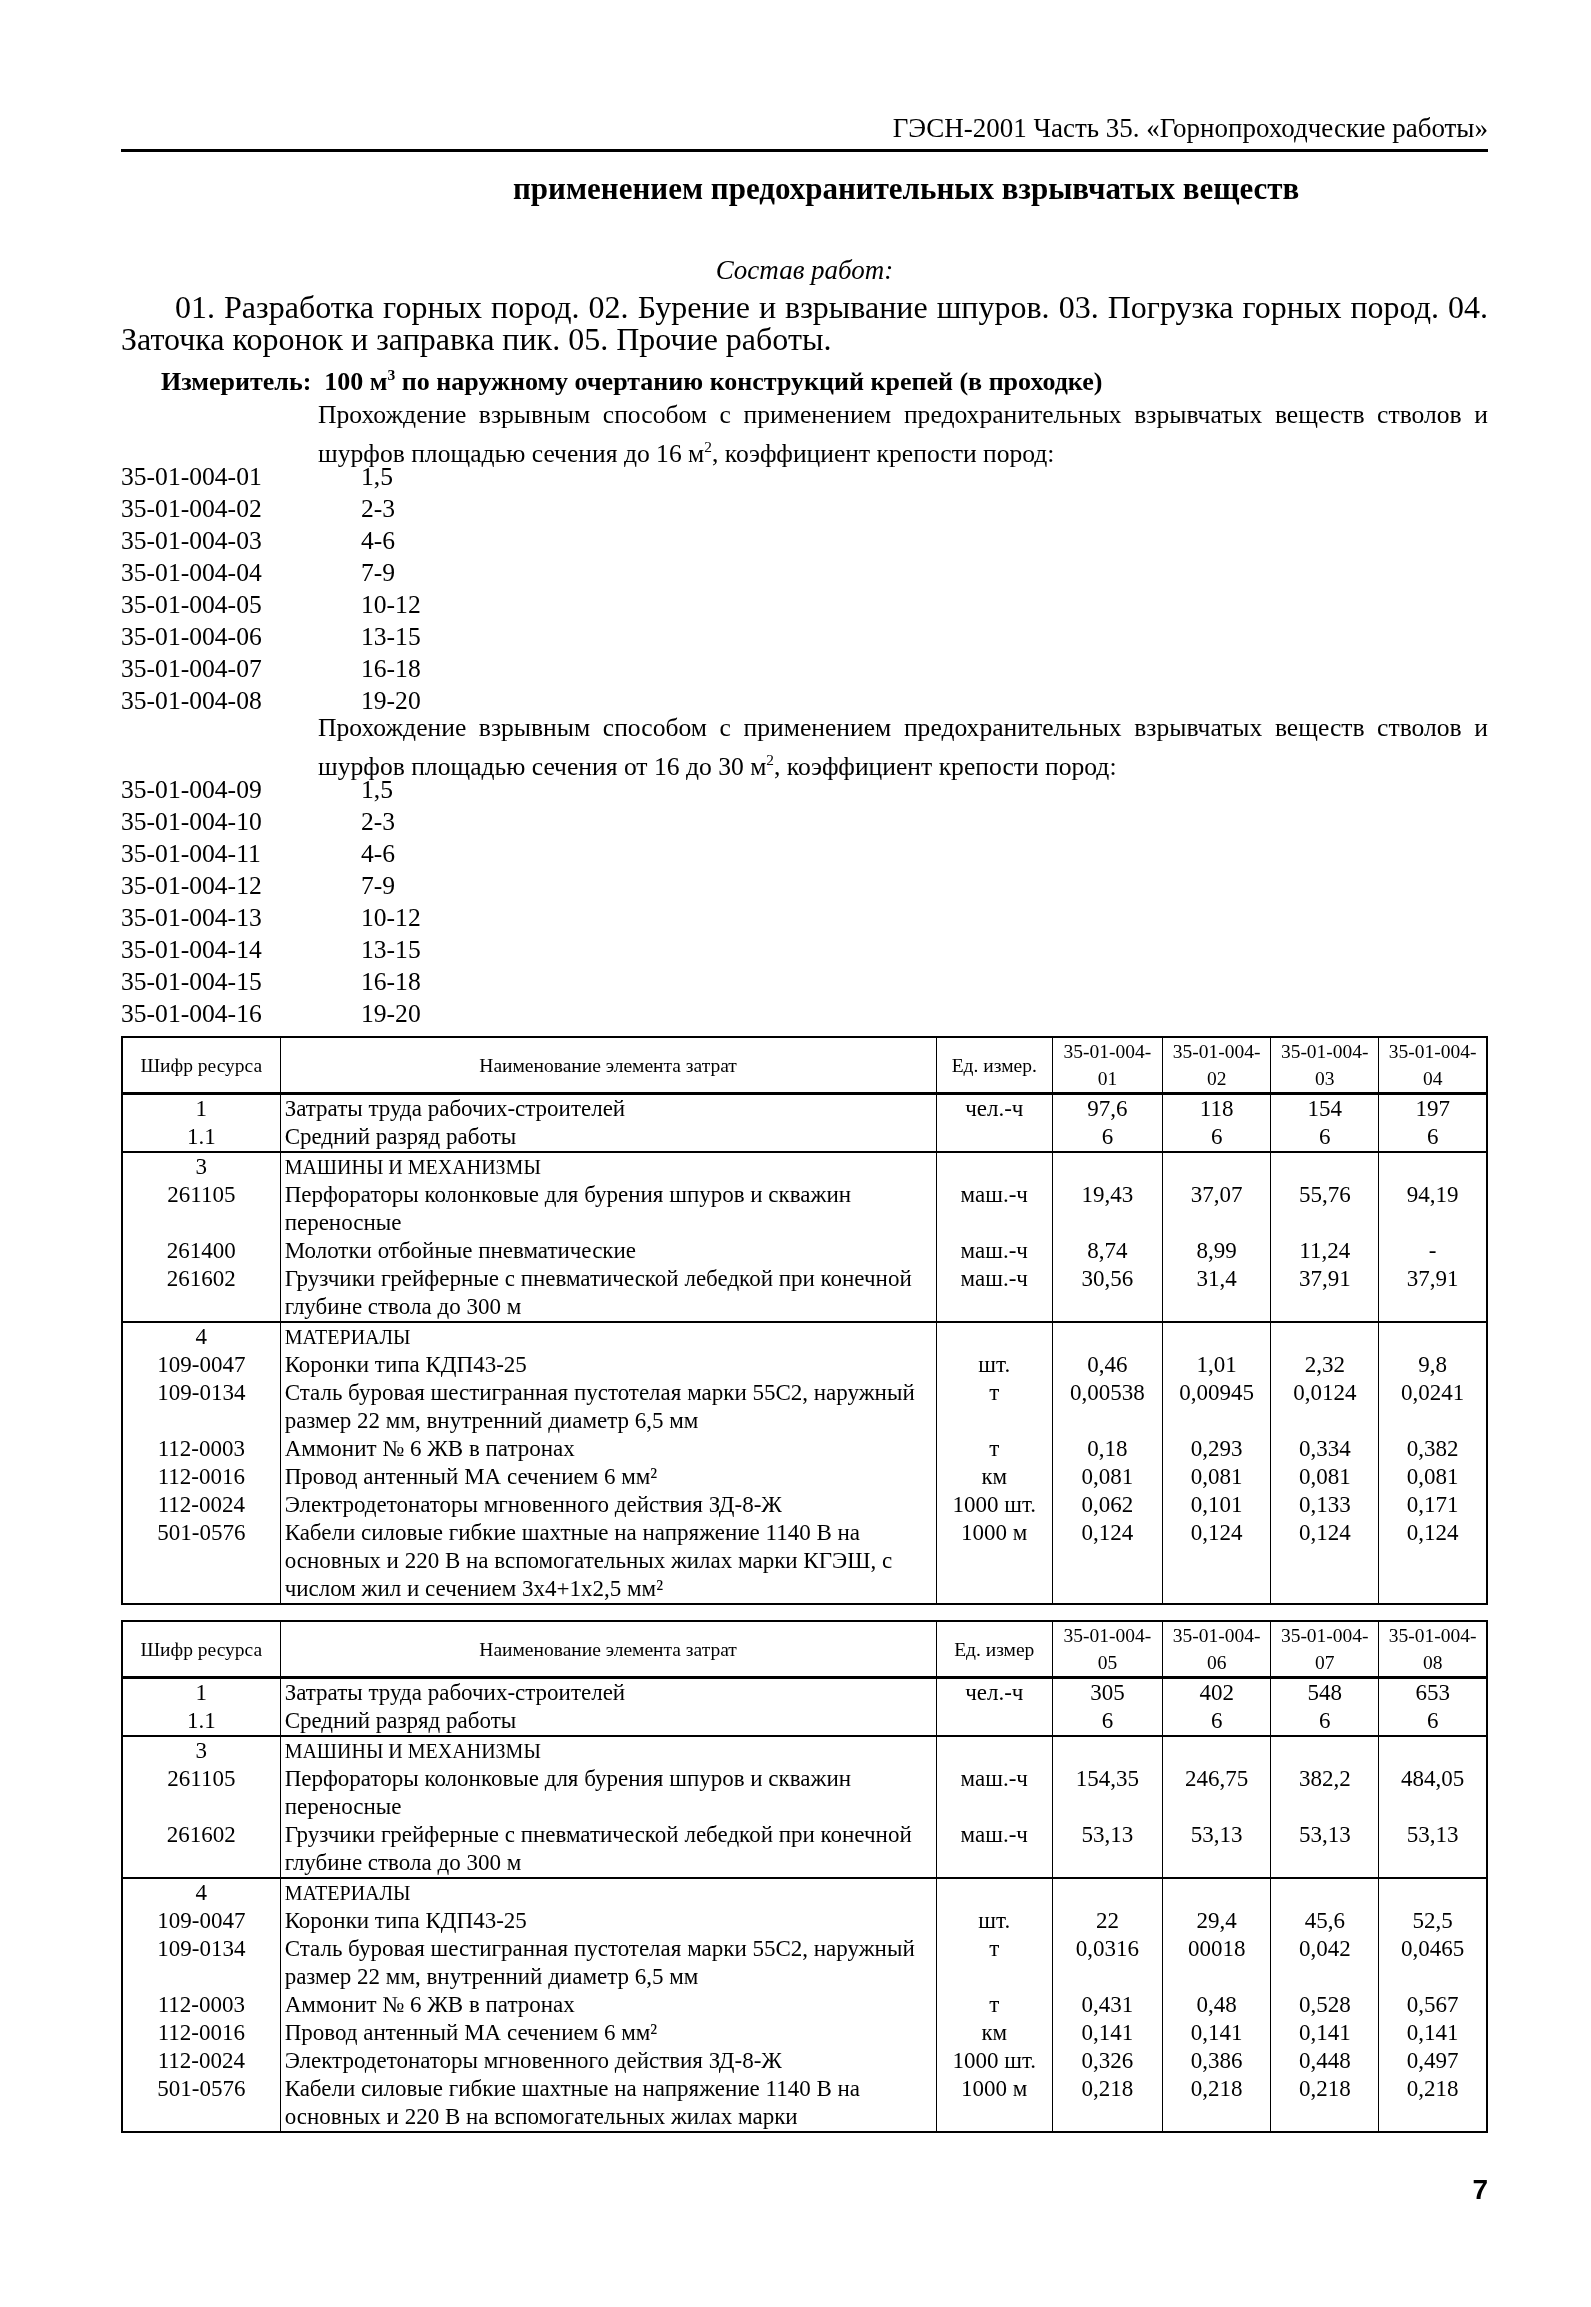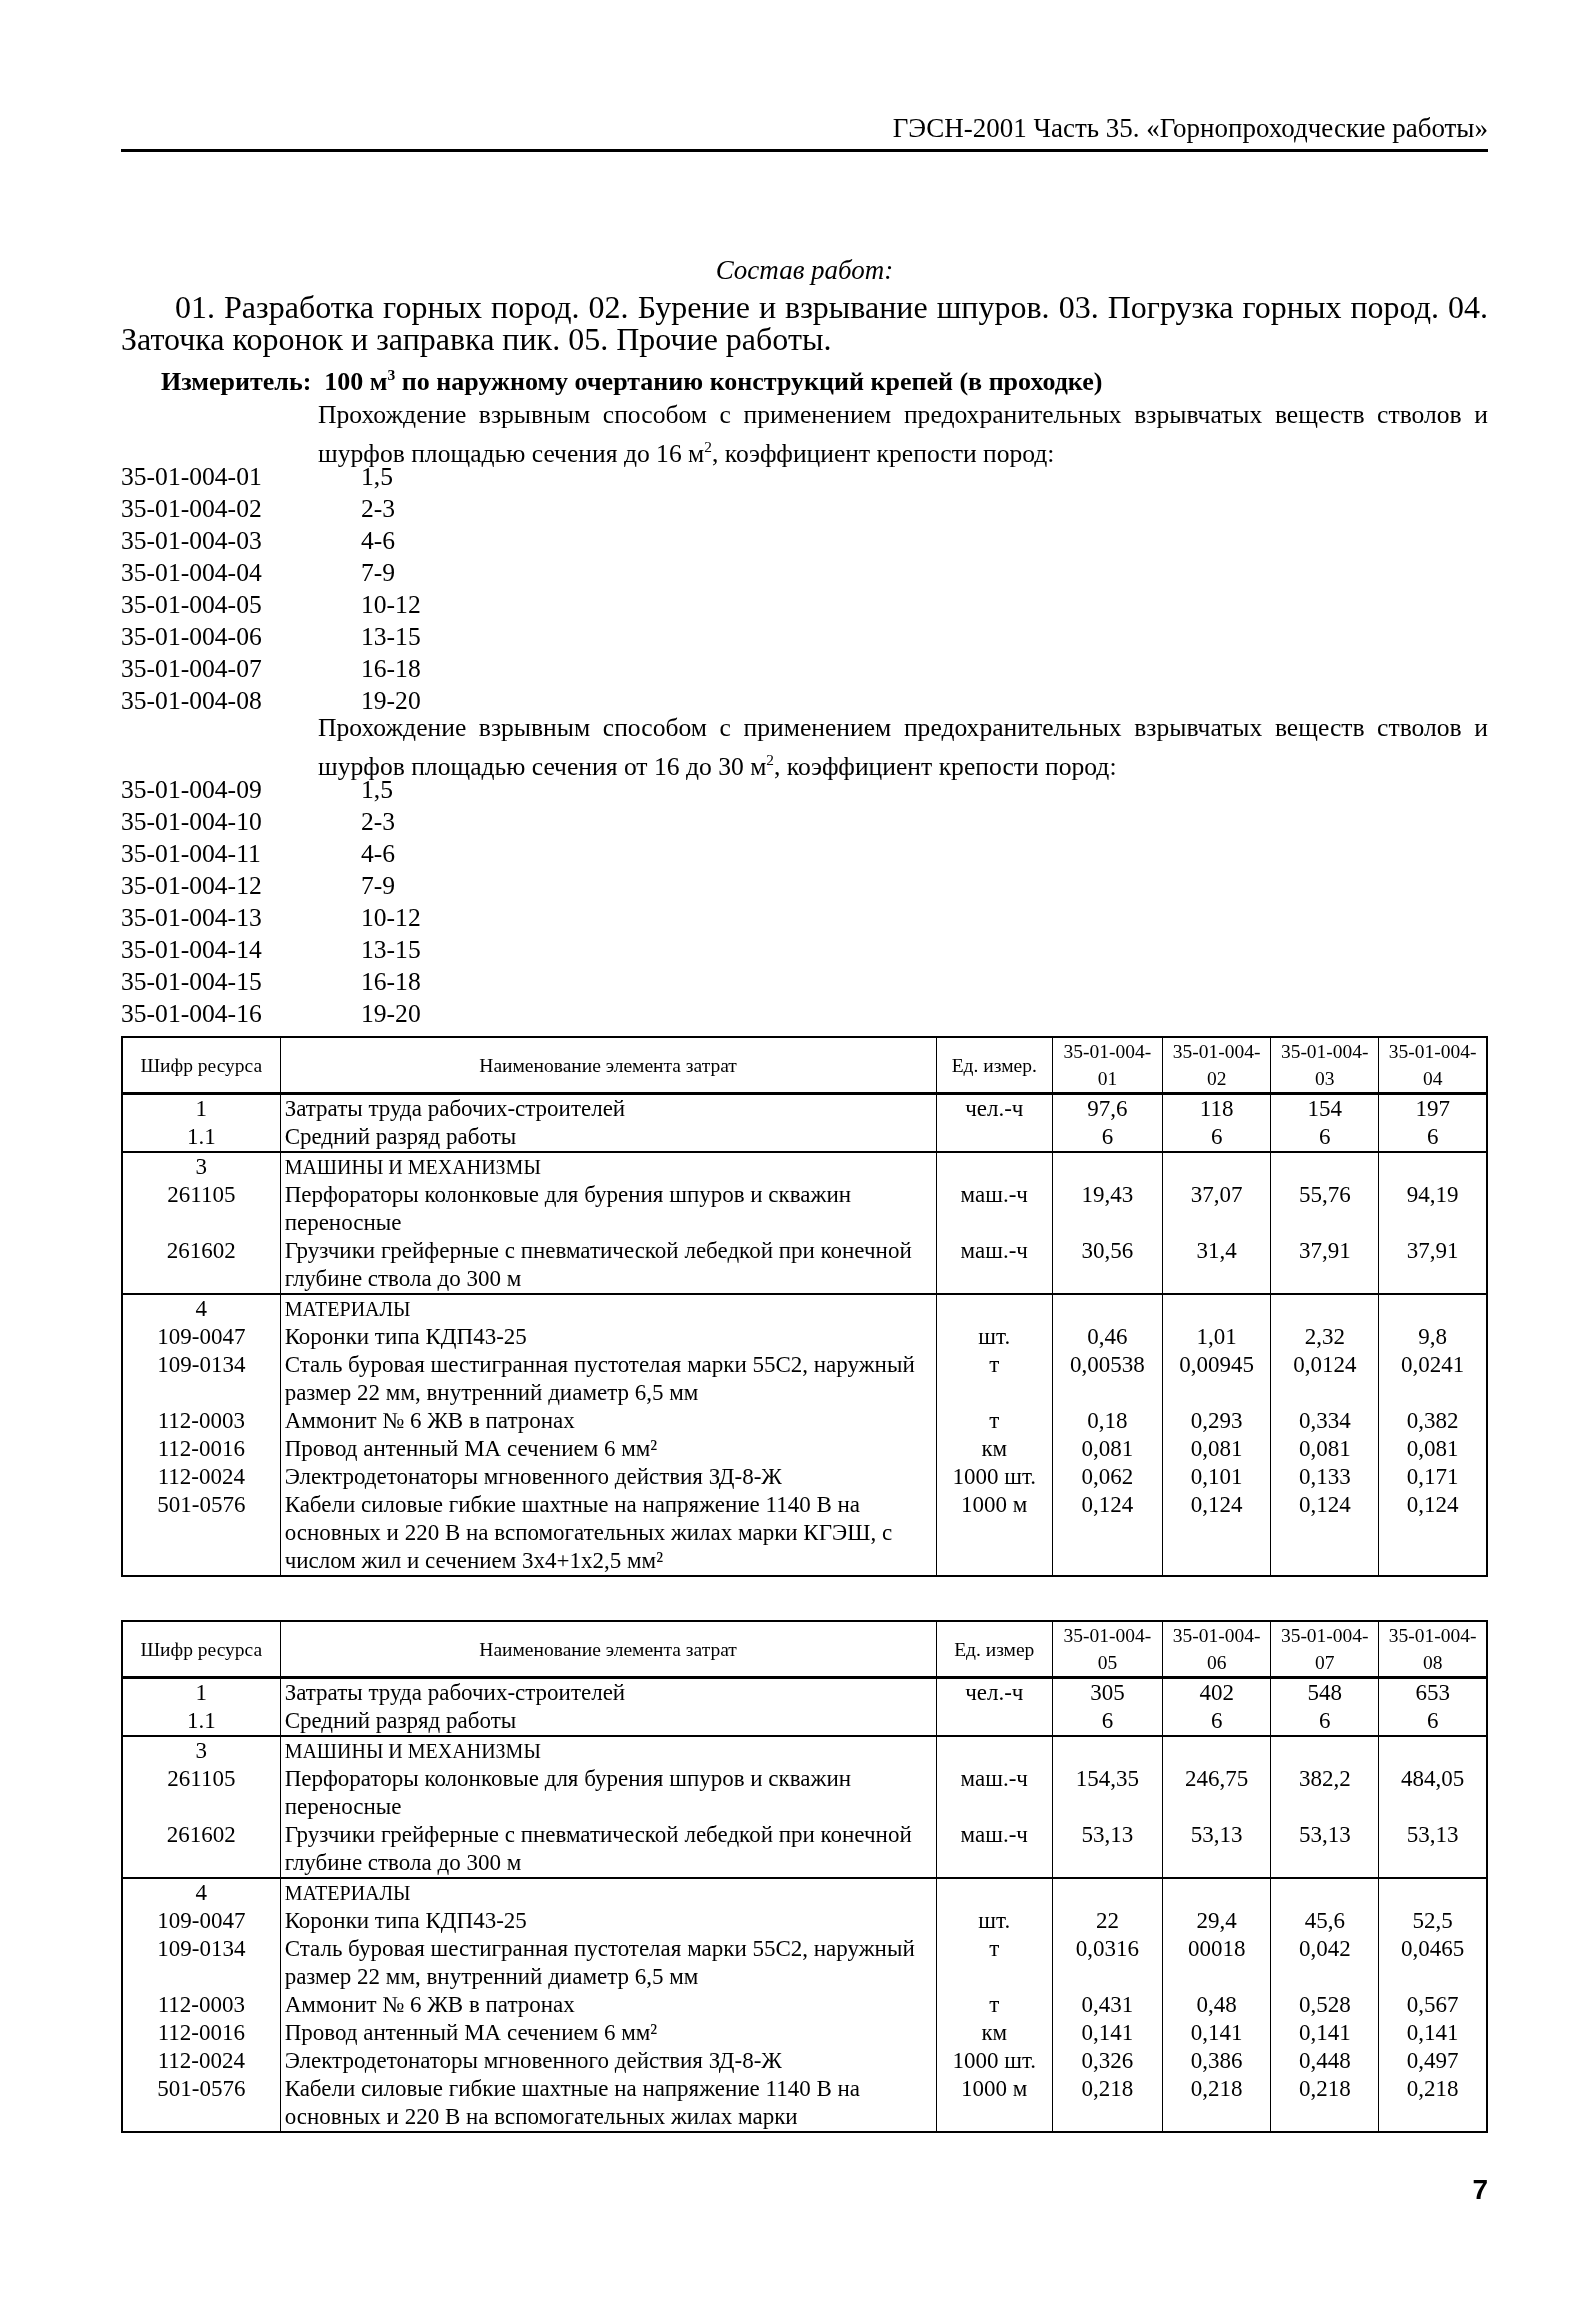--- a/index.html
+++ b/index.html
@@ -29,20 +29,21 @@
   .page-number { position: absolute; top: 2174px; right: 0; font-size: 28px; font-weight: bold; font-family: "Liberation Sans", sans-serif; }
 </style>
 </head>
 <body>
 
 <div class="page">
   <div class="running-header">ГЭСН-2001 Часть 35. «Горнопроходческие работы»</div>
   <div class="header-rule"></div>
 
   <div class="title">
+    <span class="l2">применением предохранительных взрывчатых веществ</span>
   </div>
 
   <div class="composition-label">Состав работ:</div>
   <div class="composition-text">01. Разработка горных пород. 02. Бурение и взрывание шпуров. 03. Погрузка горных пород. 04. Заточка коронок и заправка пик. 05. Прочие работы.</div>
 
   <div class="meter">
     <span>Измеритель:</span>&nbsp;
     <span>100 м</span><sup>3</sup><span> по наружному очертанию конструкций крепей (в проходке)</span>
   </div>
 
@@ -174,20 +175,29 @@
         <tr>
           <td class="code">261105</td>
           <td>Перфораторы колонковые для бурения шпуров и скважин переносные</td>
           <td class="unit">маш.-ч</td>
           <td class="num">19,43</td>
           <td class="num">37,07</td>
           <td class="num">55,76</td>
           <td class="num">94,19</td>
         </tr>
         <tr>
+          <td class="code">261400</td>
+          <td>Молотки отбойные пневматические</td>
+          <td class="unit">маш.-ч</td>
+          <td class="num">8,74</td>
+          <td class="num">8,99</td>
+          <td class="num">11,24</td>
+          <td class="num">-</td>
+        </tr>
+        <tr>
           <td class="code">261602</td>
           <td>Грузчики грейферные с пневматической лебедкой при конечной глубине ствола до 300 м</td>
           <td class="unit">маш.-ч</td>
           <td class="num">30,56</td>
           <td class="num">31,4</td>
           <td class="num">37,91</td>
           <td class="num">37,91</td>
         </tr>
         <tr class="sep">
           <td class="gcode">4</td>

